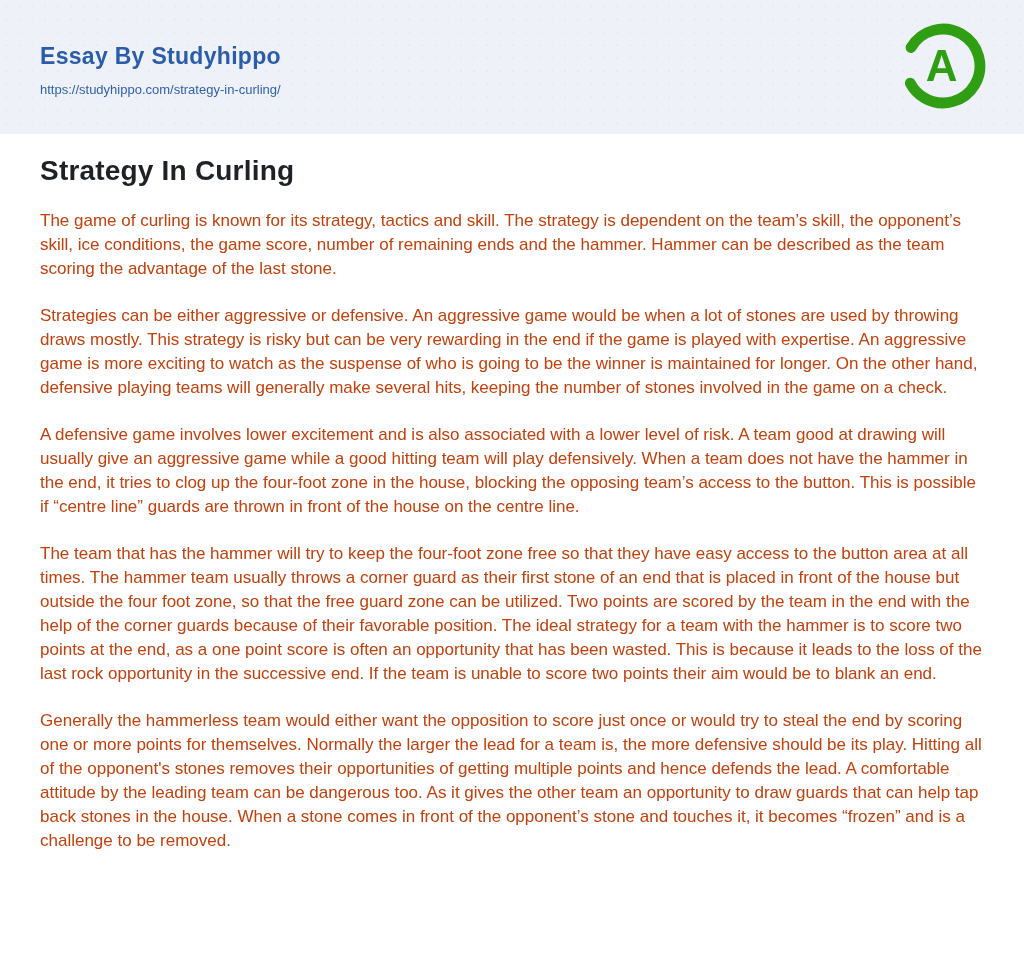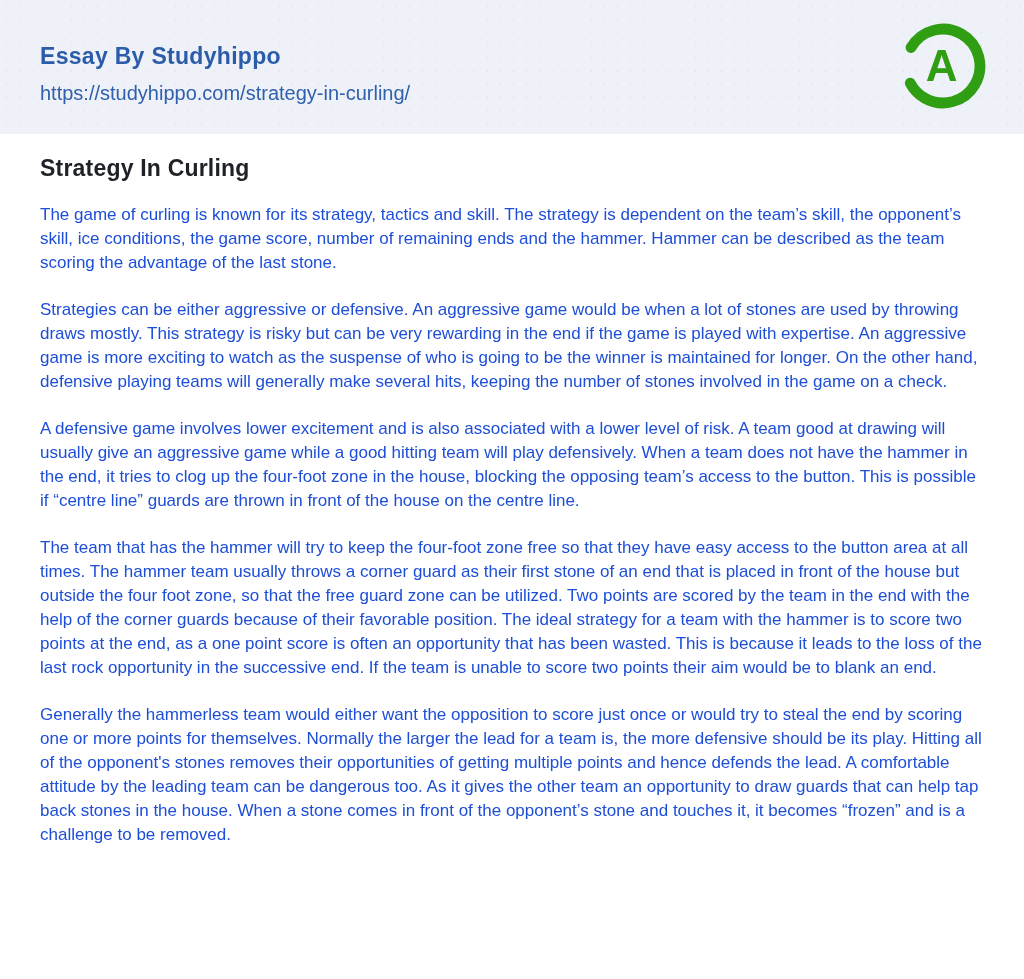--- a/index.html
+++ b/index.html
@@ -24,21 +24,21 @@
     color: #2b5ca9;
     font-size: 23px;
     font-weight: 700;
     letter-spacing: 0.3px;
     line-height: 1.1;
   }
   .source-url {
     display: inline-block;
     margin-top: 13px;
     color: #3060ac;
-    font-size: 20px;
+    font-size: 13px;
     font-weight: 400;
     text-decoration: none;
     cursor: pointer;
   }
   .logo {
     position: absolute;
     top: 21px;
     right: 36px;
     width: 90px;
     height: 90px;
@@ -54,30 +54,30 @@
     color: #2f9e12;
     line-height: 1;
   }
 
   
   .article {
     padding: 21px 40px 30px 40px;
   }
   .page-title {
     color: #1e2126;
-    font-size: 23px;
+    font-size: 28px;
     font-weight: 800;
     letter-spacing: 0.2px;
     line-height: 1.15;
     margin-bottom: 13px;
   }
   .article-body p {
     font-size: 17px;
     line-height: 24px;
-    color: #1d4ed8;
+    color: #c2410c;
     margin-bottom: 23px;
     margin-top: 22px;
   }
   .article-body p:last-child { margin-bottom: 0; }
 </style>
 </head>
 <body>
 
 <header class="page-header">
   <div class="byline">Essay By Studyhippo</div>

